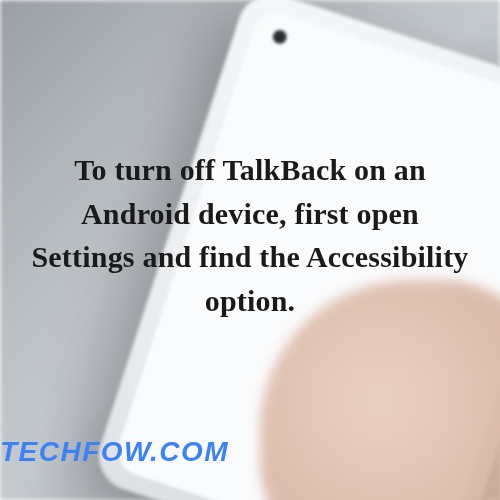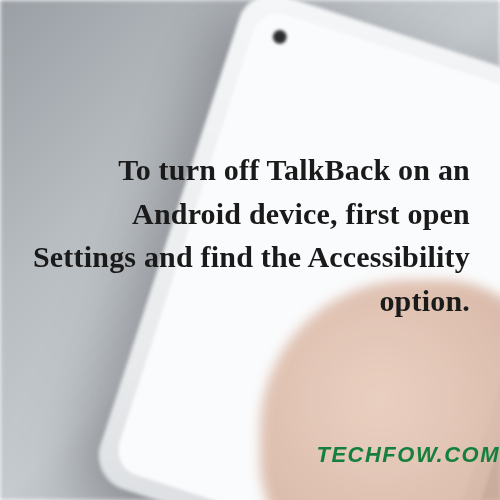--- a/index.html
+++ b/index.html
@@ -71,37 +71,37 @@
       flex-direction: column;
       justify-content: center;
       align-items: center;
       z-index: 10;
       padding: 30px;
     }
     .instruction {
       font-size: 30px;
       font-weight: bold;
       color: #1a1a1a;
-      text-align: right;
+      text-align: center;
       line-height: 1.45;
       margin-top: -30px;
       letter-spacing: 0.2px;
     }
     .watermark {
       position: absolute;
       bottom: 32px;
       left: 0;
       right: 0;
-      text-align: right;
+      text-align: left;
       font-family: 'Arial Black', Impact, sans-serif;
-      font-size: 22px;
+      font-size: 28px;
       font-weight: 900;
       font-style: italic;
       letter-spacing: 1.5px;
-      color: #15803d;
+      color: #3b82f6;
       z-index: 11;
     }
   </style>
 </head>
 <body>
 
 <div class="background"></div>
 <div class="phone">
   <div class="camera-dot"></div>
 </div>

